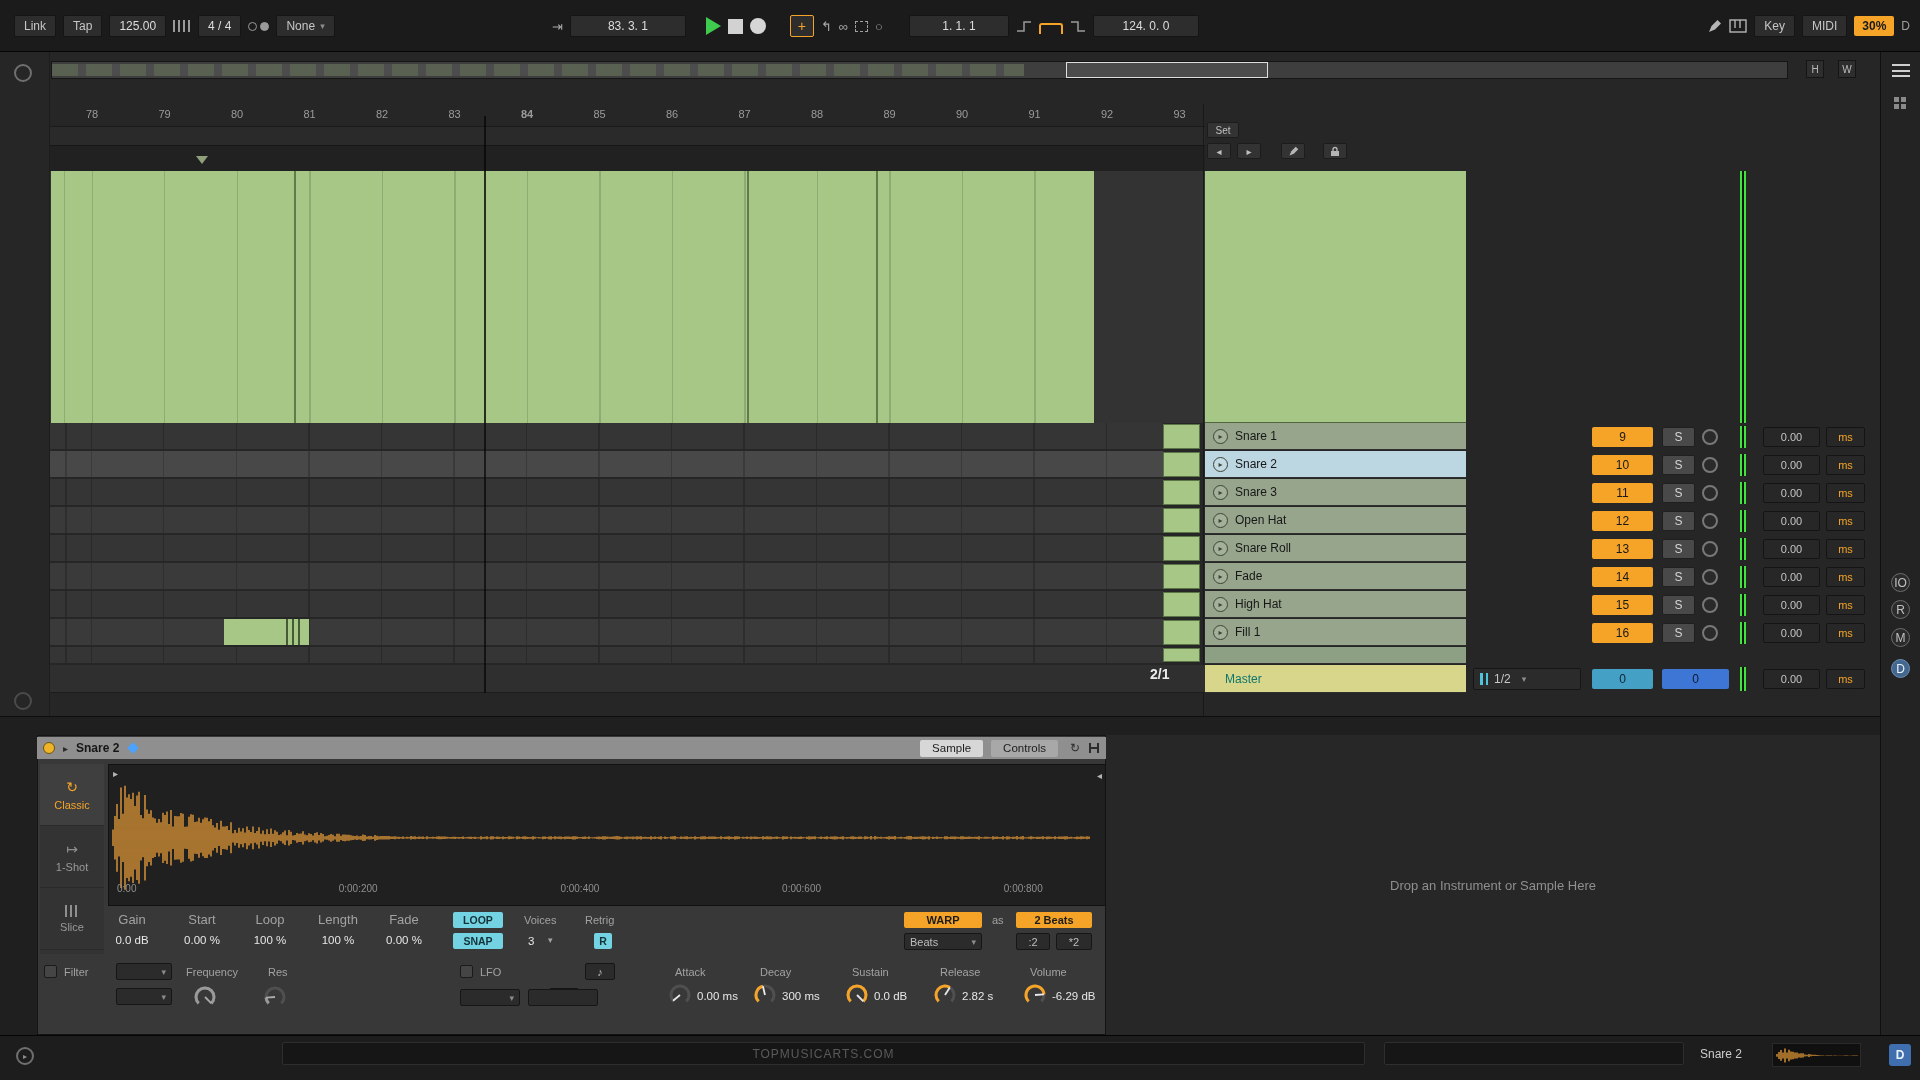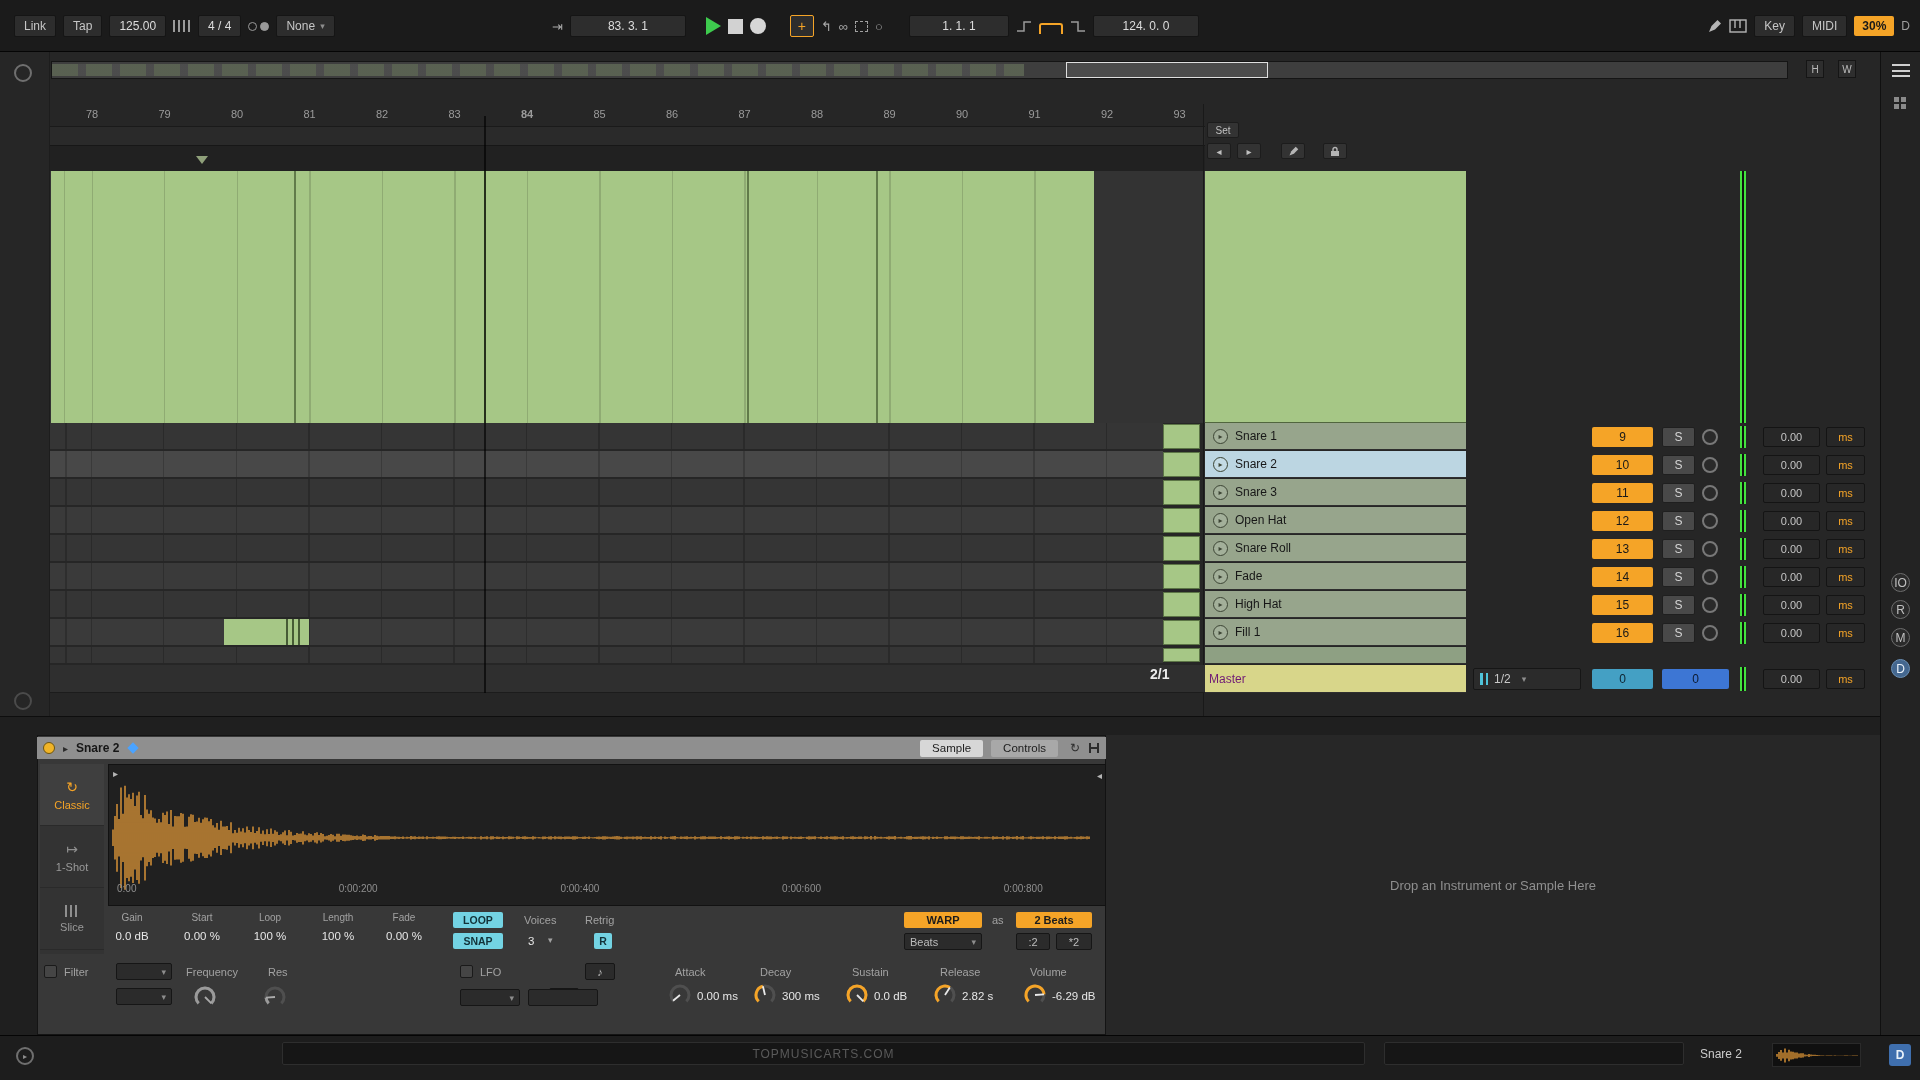--- a/index.html
+++ b/index.html
@@ -69,21 +69,21 @@
 .row-meter{position:absolute;left:1690px;top:3px;width:6px;height:22px;background:linear-gradient(90deg,#43e33e 0 2px,#101010 2px 4px,#43e33e 4px 6px)}
 .delay-box{position:absolute;left:1713px;top:4px;width:57px;height:20px;background:#272727;border:1px solid #141414;border-radius:2px;color:#c4c4c4;font-size:11px;display:flex;align-items:center;justify-content:center}
 .ms-box{position:absolute;left:1776px;top:4px;width:39px;height:20px;background:#272727;border:1px solid #141414;border-radius:2px;color:#f5a427;font-size:11px;display:flex;align-items:center;justify-content:center}
 .partial .name-cell{background:#8ea083;height:17px}
 .partial .lane{height:17px}
 .partial .stub{height:14px}
 
 
 #master-row{position:absolute;left:50px;top:665px;width:1830px;height:28px}
 #master-lane{position:absolute;left:0;top:0;width:1155px;height:28px;background:#2f2f2f;border-bottom:1px solid #1c1c1c}
-#master-name{position:absolute;left:1155px;top:0;width:261px;height:28px;background:#d8d68a;color:#701a75;display:flex;align-items:center;padding-left:4px;border-bottom:1px solid #2f2f2f}
+#master-name{position:absolute;left:1155px;top:0;width:261px;height:28px;background:#d8d68a;color:#0f766e;display:flex;align-items:center;padding-left:20px;border-bottom:1px solid #2f2f2f}
 #master-routing{position:absolute;left:1423px;top:3px;width:108px;height:22px;background:#2b2b2b;border:1px solid #161616;border-radius:2px;display:flex;align-items:center;gap:6px;padding:0 6px;color:#c9c9c9}
 .teal-bars{width:8px;height:12px;background:repeating-linear-gradient(90deg,#4fc3d9 0 2.5px,transparent 2.5px 5.5px)}
 #master-cue{position:absolute;left:1542px;top:4px;width:61px;height:20px;background:#44a0c4;border-radius:2px;color:#0e2330;display:flex;align-items:center;justify-content:center}
 #master-level{position:absolute;left:1612px;top:4px;width:67px;height:20px;background:#3d76d4;border-radius:2px;color:#0c1a30;display:flex;align-items:center;justify-content:center}
 #master-meter{position:absolute;left:1690px;top:2px;width:6px;height:24px;background:linear-gradient(90deg,#43e33e 0 2px,#101010 2px 4px,#43e33e 4px 6px)}
 #grid-label{position:absolute;left:1150px;top:666px;color:#ececec;font-size:14px;font-weight:bold;z-index:8}
 
 
 #bottom-ruler{position:absolute;left:50px;top:693px;width:1155px;height:23px;background:#2b2b2b;border-top:1px solid #191919}
 .time-label{position:absolute;top:5px;width:60px;text-align:center;font-size:11px;color:#9b9b9b}
@@ -123,21 +123,21 @@
 .slice-icon{width:14px;height:12px;background:repeating-linear-gradient(90deg,#8f8f8f 0 2px,transparent 2px 5px)}
 
 #wave-panel{position:absolute;left:108px;top:764px;width:998px;height:142px;background:#202020;border:1px solid #121212}
 #wave-svg{position:absolute;left:0;top:0}
 #wave-start{position:absolute;left:4px;top:3px;color:#b5b5b5;font-size:10px}
 #wave-end{position:absolute;right:3px;top:5px;color:#b5b5b5;font-size:10px}
 .wave-time{position:absolute;top:118px;font-size:10px;color:#8f8f8f}
 
 #params-row{position:absolute;left:0;top:912px;width:1106px;height:44px}
 .param{position:absolute;width:64px;text-align:center}
-.p-label{font-size:10px;color:#a2a2a2}
+.p-label{font-size:13px;color:#a2a2a2}
 .p-value{font-size:11.5px;color:#e6e6e6;margin-top:7px}
 .cyan-btn{position:absolute;width:50px;height:16px;background:#73d3e3;border-radius:2px;color:#123238;font-size:10.5px;font-weight:bold;display:flex;align-items:center;justify-content:center}
 .small-label{position:absolute;font-size:11px;color:#a2a2a2}
 .small-value{position:absolute;font-size:11.5px;color:#e6e6e6}
 .orange-btn{position:absolute;height:16px;background:#f5a427;border-radius:2px;color:#1c1c1c;font-size:11px;font-weight:bold;display:flex;align-items:center;justify-content:center}
 .dark-box{position:absolute;height:17px;background:#2b2b2b;border:1px solid #161616;border-radius:2px;color:#bdbdbd;font-size:11px;display:flex;align-items:center;justify-content:center;gap:4px;padding:0 5px}
 .checkbox{position:absolute;width:13px;height:13px;background:#454545;border:1px solid #1a1a1a;border-radius:2px}
 .knob{position:absolute;width:26px;height:26px}
 #drop-area{position:absolute;left:1106px;top:735px;width:774px;height:300px;background:#272727;display:flex;align-items:center;justify-content:center}
 #drop-text{color:#8f8f8f;font-size:13px}

